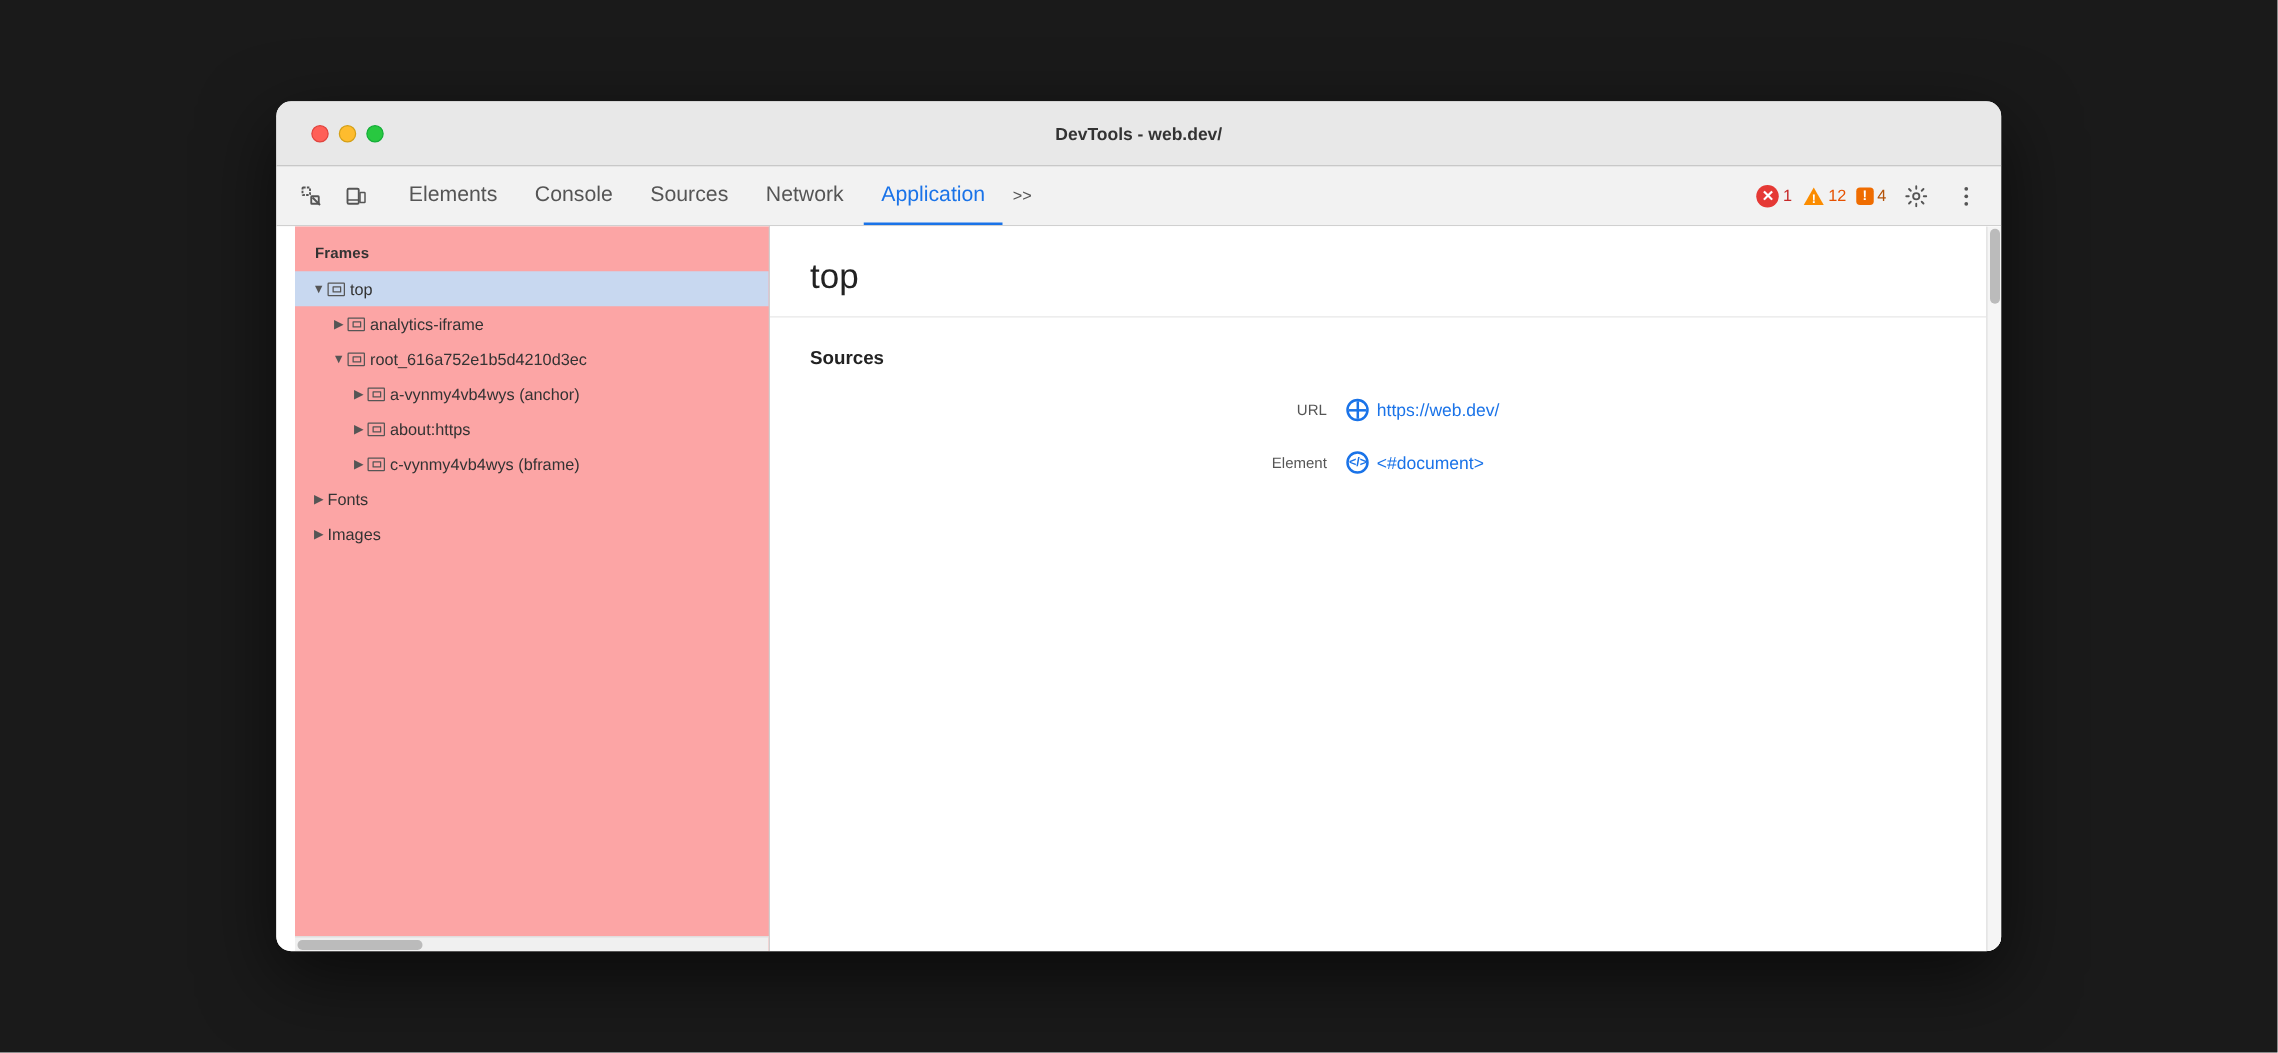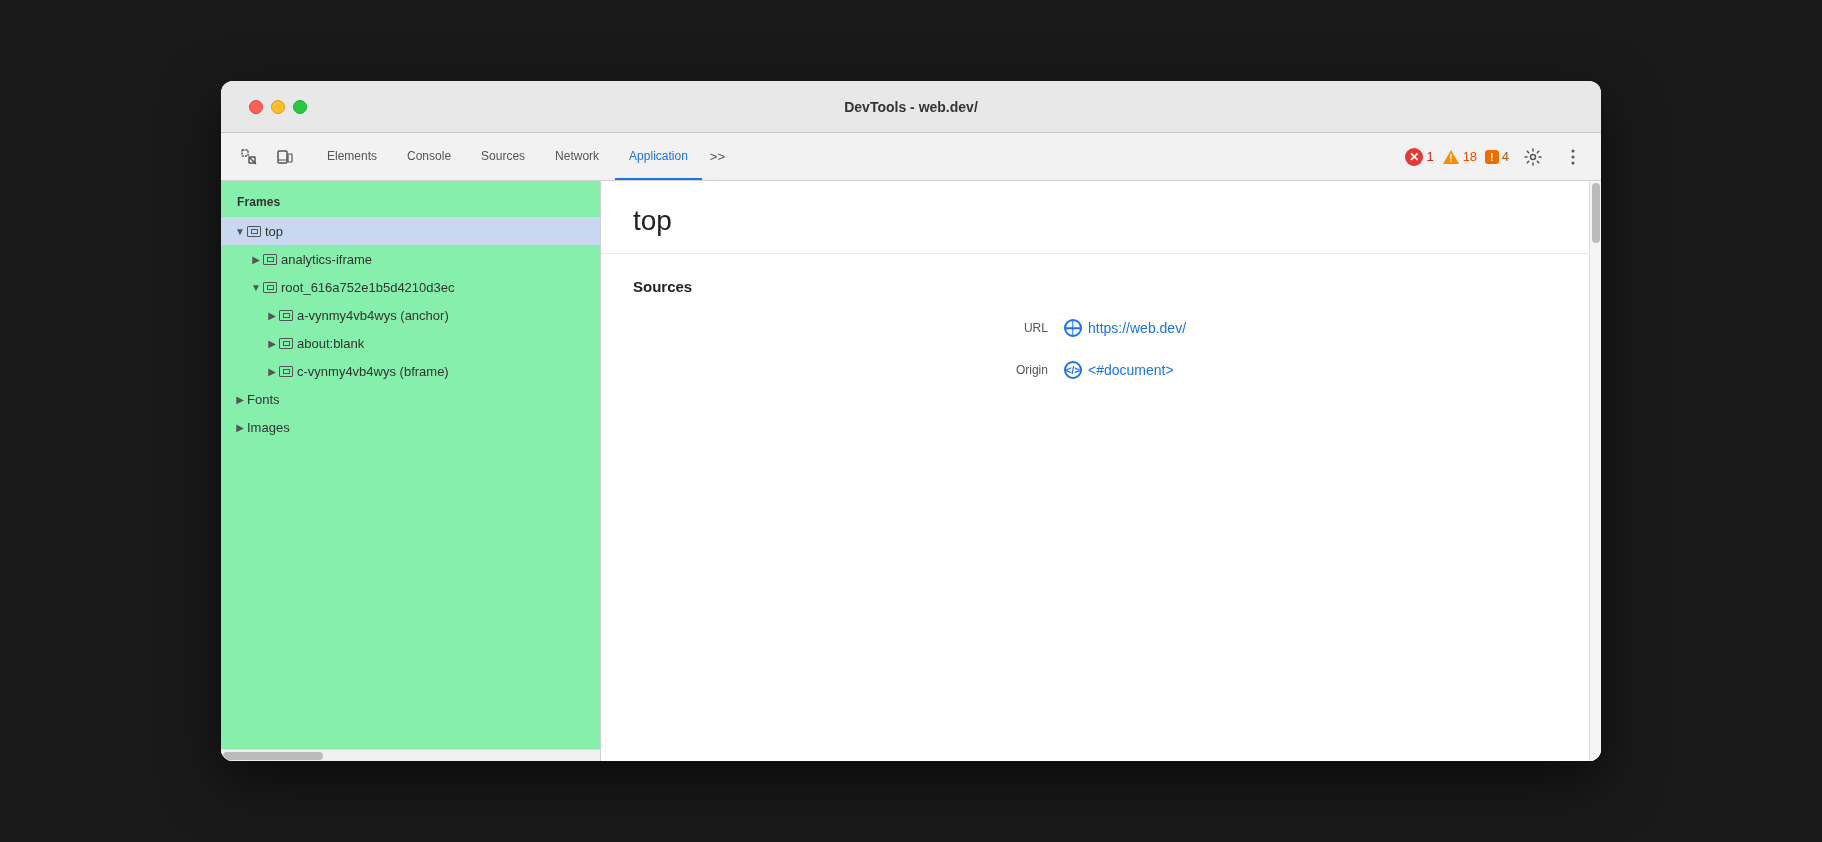--- a/index.html
+++ b/index.html
@@ -92,21 +92,21 @@
       gap: 2px;
       margin-left: 8px;
       height: 100%;
     }
 
     .toolbar-tab {
       padding: 0 14px;
       height: 100%;
       display: flex;
       align-items: center;
-      font-size: 12px;
+      font-size: 17px;
       color: #555;
       cursor: pointer;
       border: none;
       background: transparent;
       border-bottom: 2px solid transparent;
       white-space: nowrap;
     }
     .toolbar-tab.active {
       color: #1a73e8;
       border-bottom: 2px solid #1a73e8;
@@ -157,25 +157,26 @@
       display: flex;
       flex: 1;
       overflow: hidden;
       background: white;
     }
 
     
     .sidebar {
       width: 380px;
       min-width: 380px;
-      background: #86efac;
+      background: #fca5a5;
       border-right: 1px solid #d0d0d0;
       display: flex;
       flex-direction: column;
       overflow: hidden;
+      margin-left: 15px;
     }
 
     .sidebar-section-header {
       font-size: 12px;
       font-weight: 600;
       color: #333;
       padding: 14px 16px 8px 16px;
       letter-spacing: 0.01em;
     }
 
@@ -433,21 +434,21 @@
         <div class="badge-icon-circle error">✕</div>
         <span>1</span>
       </div>
       <div class="badge badge-warning">
         <div style="display:inline-flex;align-items:center;justify-content:center;width:18px;height:18px;flex-shrink:0;">
           <svg width="18" height="16" viewBox="0 0 18 16">
             <polygon points="9,1 17,15 1,15" fill="#fb8c00"></polygon>
             <text x="9" y="13" text-anchor="middle" fill="white" font-size="10" font-weight="bold">!</text>
           </svg>
         </div>
-        <span>18</span>
+        <span>12</span>
       </div>
       <div class="badge badge-info">
         <div style="background:#ef6c00;color:white;border-radius:3px;padding:1px 5px;font-size:11px;font-weight:700;">!</div>
         <span>4</span>
       </div>
 
       <button class="toolbar-icon-btn" title="Settings">
         <svg width="18" height="18" viewBox="0 0 18 18" fill="none">
           <circle cx="9" cy="9" r="2.5" stroke="#555" stroke-width="1.5"></circle>
           <path d="M9 1v2M9 15v2M1 9h2M15 9h2M3.22 3.22l1.41 1.41M13.37 13.37l1.41 1.41M3.22 14.78l1.41-1.41M13.37 4.63l1.41-1.41" stroke="#555" stroke-width="1.5" stroke-linecap="round"></path>
@@ -514,21 +515,21 @@
         </div>
 
         <div class="tree-item">
           <span class="indent" style="width:36px;"></span>
           <span class="arrow">▶</span>
           <span class="frame-icon">
             <span class="frame-box">
                 <span class="frame-box-inner"></span>
               </span>
           </span>
-          <span class="tree-label">about:blank</span>
+          <span class="tree-label">about:https</span>
         </div>
 
         <div class="tree-item">
           <span class="indent" style="width:36px;"></span>
           <span class="arrow">▶</span>
           <span class="frame-icon">
             <span class="frame-box">
                 <span class="frame-box-inner"></span>
               </span>
           </span>
@@ -562,21 +563,21 @@
         <div class="section-title">Sources</div>
 
         <div class="info-table">
 
           <div class="info-label">URL</div>
           <div class="info-value">
             <span class="globe-icon"></span>
             <span style="color:#1a73e8;text-align:right;">https://web.dev/</span>
           </div>
 
-          <div class="info-label">Origin</div>
+          <div class="info-label">Element</div>
 
           <div class="info-value">
             <span class="code-icon">&lt;/&gt;</span>
             <a class="link" href="#">&lt;#document&gt;</a>
           </div>
         </div>
       </div>
 
       <div class="panel-vscroll">
         <div class="panel-vscroll-thumb"></div>

